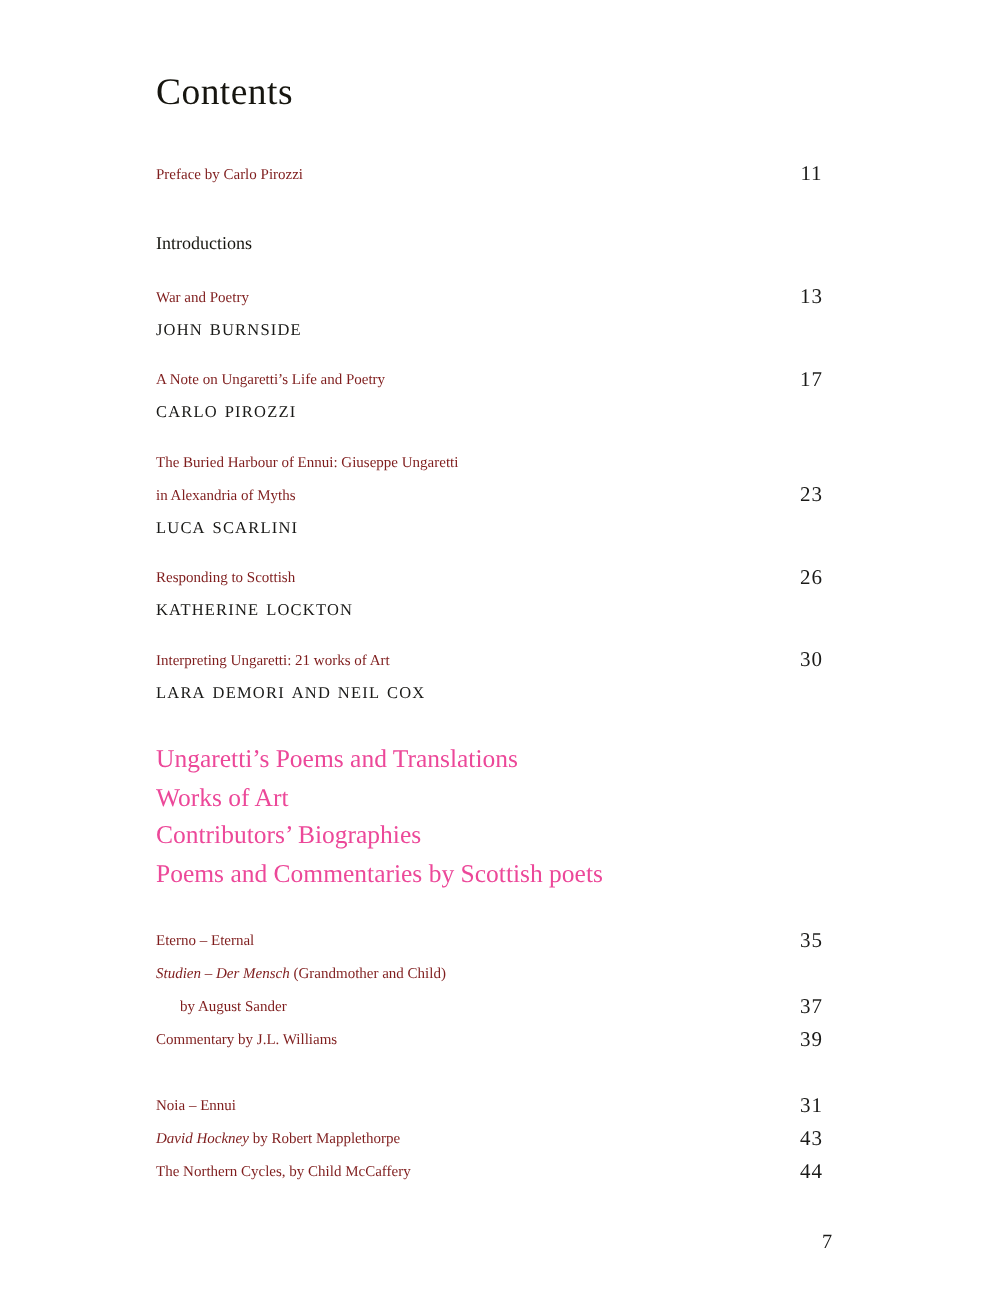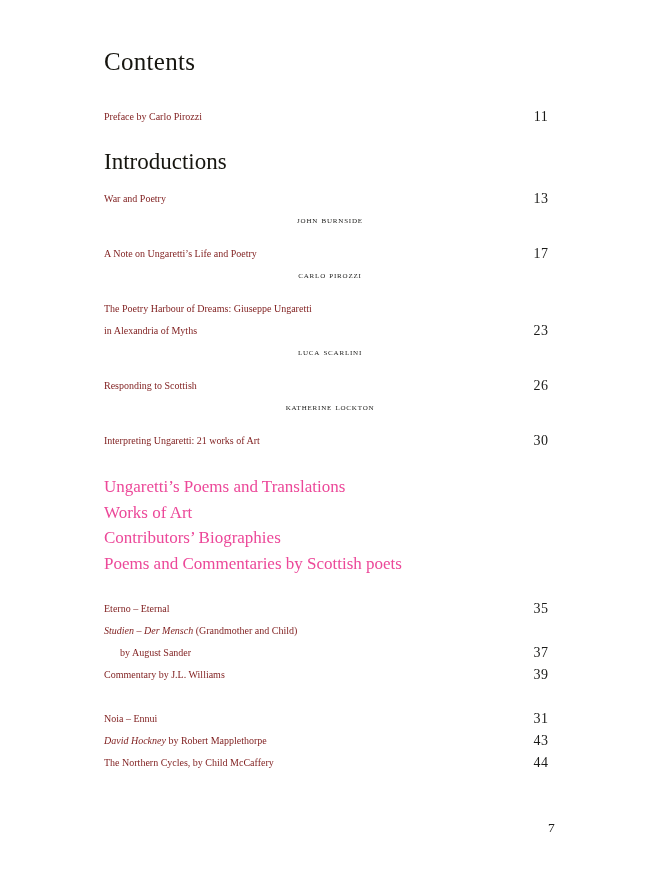--- a/index.html
+++ b/index.html
@@ -66,21 +66,21 @@
     display: block;
     font-size: 12.3px;
     line-height: 19px;
     letter-spacing: 0.55px;
     font-variant: small-caps;
     text-transform: lowercase;
     color: #1a1a18;
   }
   .author::first-letter { }
   .section-head {
-    font-size: 23px;
+    font-size: 12px;
     line-height: 24px;
     color: #16150f;
     margin: 0;
   }
   .gap-lg { height: 22px; }
   .gap-md { height: 14px; }
   .italic { font-style: italic; }
   .group-head {
     font-size: 17px;
     line-height: 25.5px;
@@ -88,23 +88,22 @@
   }
   .indent { padding-left: 16px; }
   .footer-num {
     position: absolute;
     left: 548px;
     top: 820px;
     font-size: 13.5px;
     color: #1a1a18;
   }
   .sc {
-    font-size: 10px;
+    font-size: 15px;
     letter-spacing: 0.8px;
-    text-align: center;
   }
 </style>
 </head>
 <body>
 
 <div class="page">
   <div class="content">
 
     <h1 class="contents-title">Contents</h1>
 
@@ -136,21 +135,21 @@
         <span class="title-text">A Note on Ungaretti’s Life and Poetry</span>
         <span class="page-num">17</span>
       </div>
       <span class="author sc">CARLO PIROZZI</span>
     </div>
 
     <div class="gap-md"></div>
 
     <div class="entry">
       <div class="row">
-        <span class="title-text">The Poetry Harbour of Dreams: Giuseppe Ungaretti</span>
+        <span class="title-text">The Buried Harbour of Ennui: Giuseppe Ungaretti</span>
       </div>
       <div class="row">
         <span class="title-text">in Alexandria of Myths</span>
         <span class="page-num">23</span>
       </div>
       <span class="author sc">LUCA SCARLINI</span>
     </div>
 
     <div class="gap-md"></div>
 
@@ -162,20 +161,21 @@
       <span class="author sc">KATHERINE LOCKTON</span>
     </div>
 
     <div class="gap-md"></div>
 
     <div class="entry">
       <div class="row">
         <span class="title-text">Interpreting Ungaretti: 21 works of Art</span>
         <span class="page-num">30</span>
       </div>
+      <span class="author sc">LARA DEMORI and NEIL COX</span>
     </div>
 
     <div class="gap-lg"></div>
 
     <div>
       <div class="group-head">Ungaretti’s Poems and Translations</div>
       <div class="group-head">Works of Art</div>
       <div class="group-head">Contributors’ Biographies</div>
       <div class="group-head">Poems and Commentaries by Scottish poets</div>
     </div>

